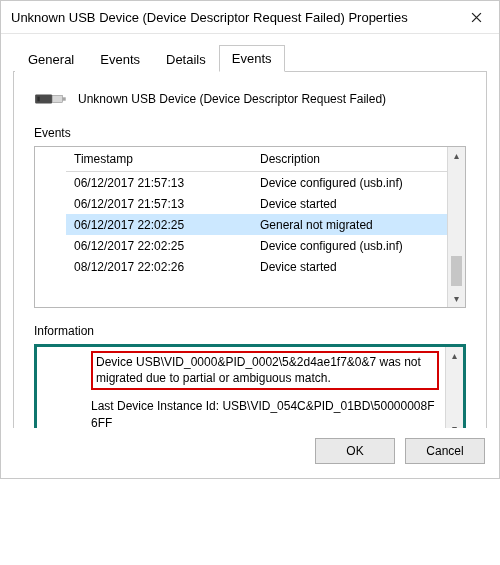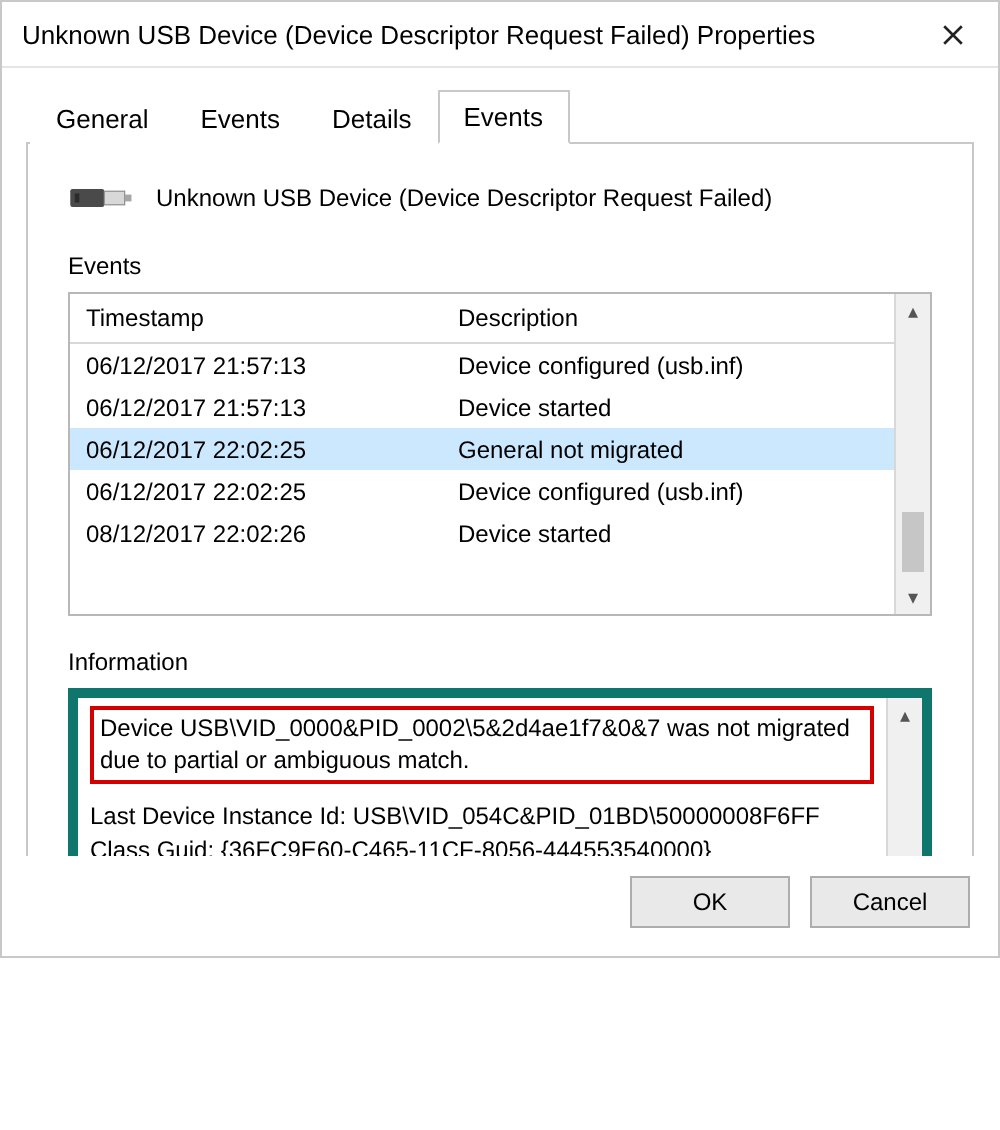--- a/index.html
+++ b/index.html
@@ -102,20 +102,21 @@
     margin: 2px 8px 6px 8px;
   }
   
   .events-box {
     border: 1px solid #b8b8b8;
     margin: 0 8px 14px 8px;
     height: 160px;
     display: flex;
     flex-direction: row;
     position: relative;
+    padding-left: 31px;
   }
   .events-table {
     flex: 1;
     overflow: hidden;
   }
   .events-header {
     display: flex;
     border-bottom: 1px solid #d8d8d8;
   }
   .col {
@@ -150,25 +151,26 @@
     display:flex;align-items:center;justify-content:center;
     font-size:10px;color:#555;
   }
   .vscroll .thumb {
     width: 11px; height: 30px;
     background:#c6c6c6;
     margin-bottom: 4px;
   }
   
   .info-box {
-    border: 5px solid #0f766e;
+    border: 3px solid #0f766e;
     margin: 0 8px 30px 8px;
     height: 90px;
     display: flex;
     position: relative;
+    padding-left: 48px;
   }
   .info-text {
     flex: 1;
     padding: 4px 6px;
     font-size: 12px;
     line-height: 1.35;
     overflow: hidden;
     word-break: break-all;
   }
   .info-highlight {

